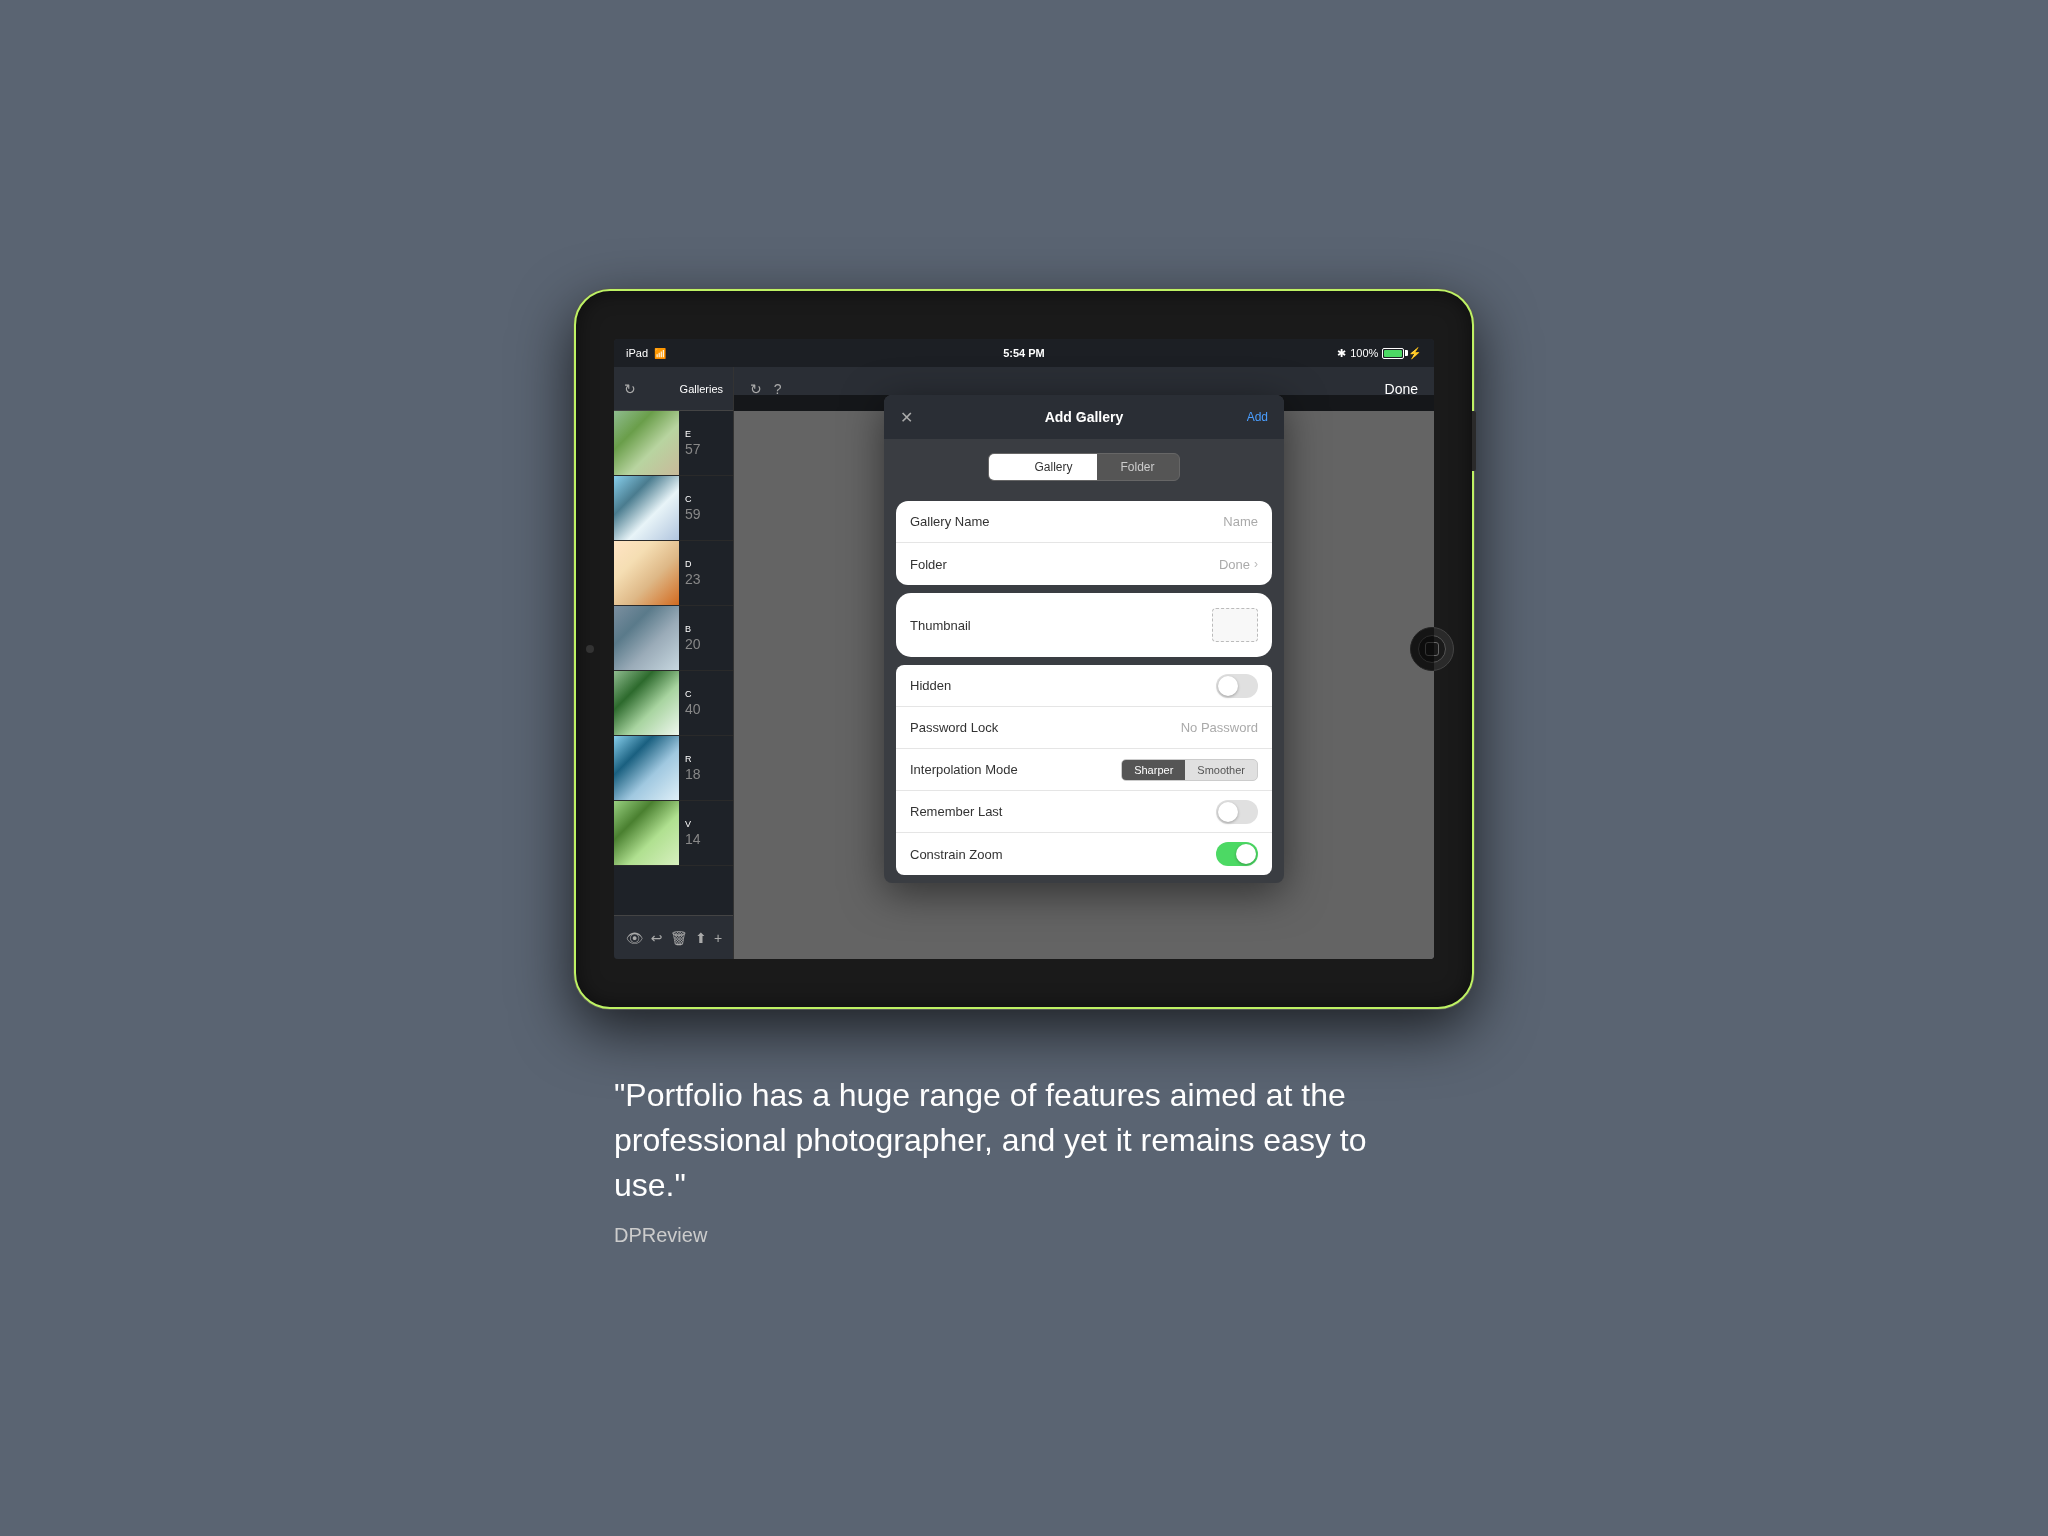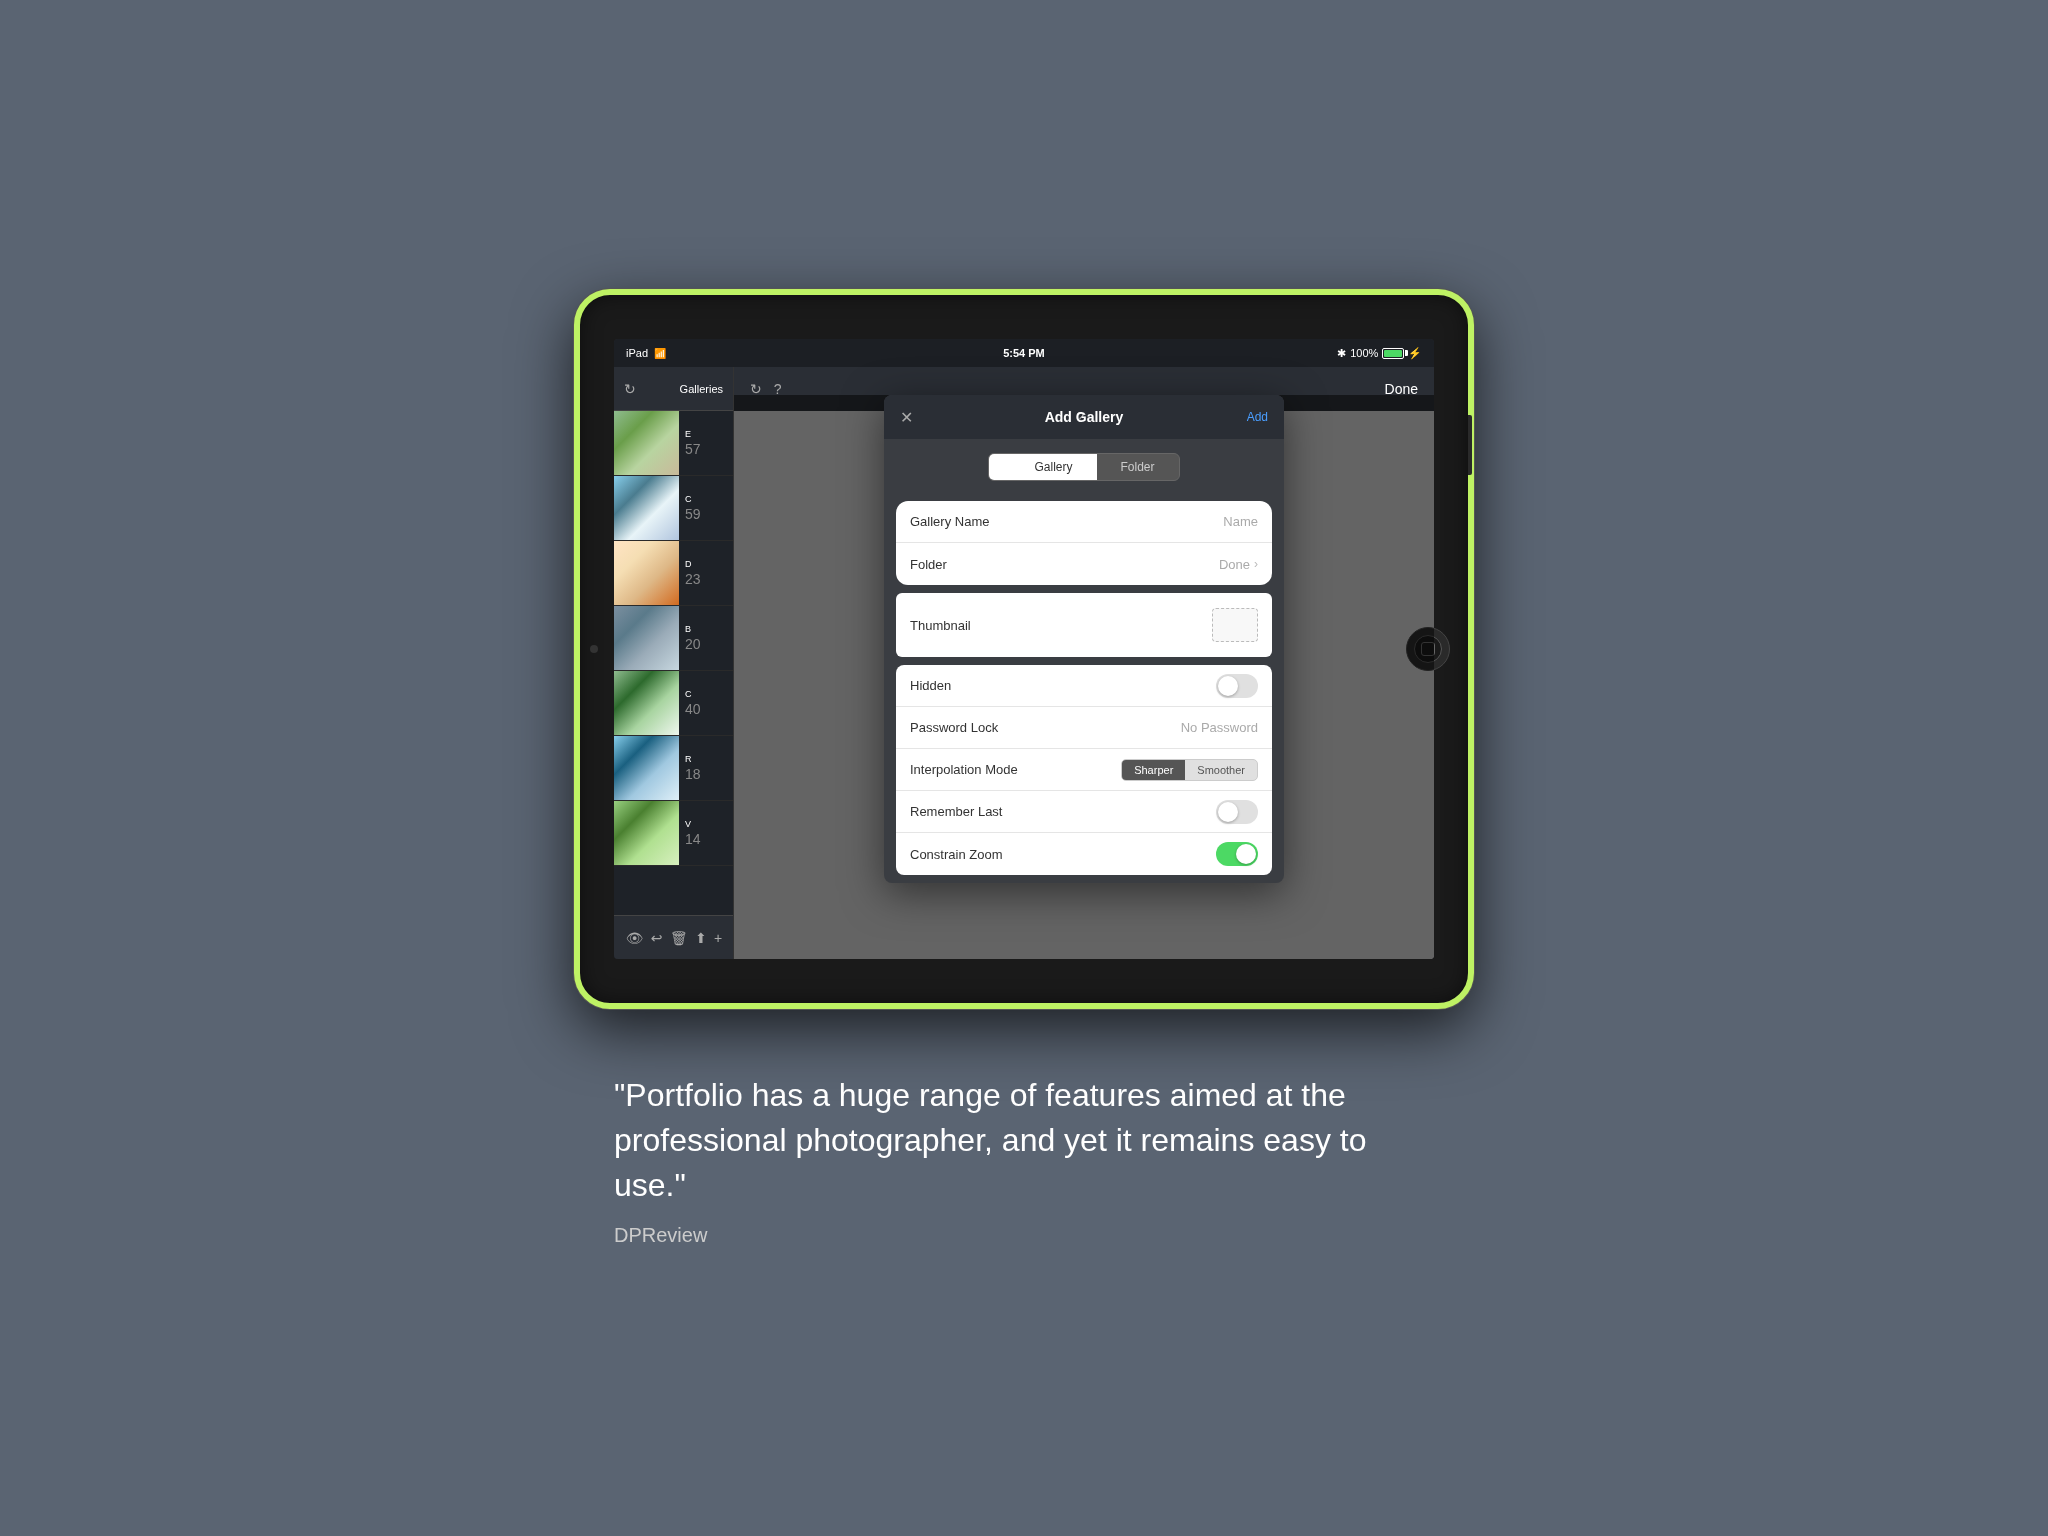--- a/index.html
+++ b/index.html
@@ -15,21 +15,21 @@
       font-family: -apple-system, 'Helvetica Neue', Helvetica, Arial, sans-serif;
       overflow: hidden;
     }
 
     
     .ipad-frame {
       width: 900px;
       height: 720px;
       background: #1a1a1a;
       border-radius: 36px;
-      border: 6px solid #bef264;
+      border: 2px solid #bef264;
       box-shadow: 0 0 0 1px #555, 0 20px 60px rgba(0,0,0,0.7), inset 0 0 20px rgba(0,0,0,0.5);
       position: relative;
       display: flex;
       align-items: center;
       justify-content: center;
       margin-bottom: 40px;
     }
 
     .ipad-screen {
       width: 820px;
@@ -359,21 +359,21 @@
       color: #aaa;
       font-size: 13px;
     }
 
     .form-chevron { color: #bbb; font-size: 12px; margin-left: 4px; }
 
     
     .thumbnail-section {
       background: #fff;
       margin: 8px 12px;
-      border-radius: 6px;
+      border-radius: 15px;
       height: 64px;
       display: flex;
       align-items: center;
       padding: 0 14px;
       justify-content: space-between;
     }
 
     .thumbnail-label { color: #333; font-size: 13px; }
 
     .thumbnail-placeholder {

